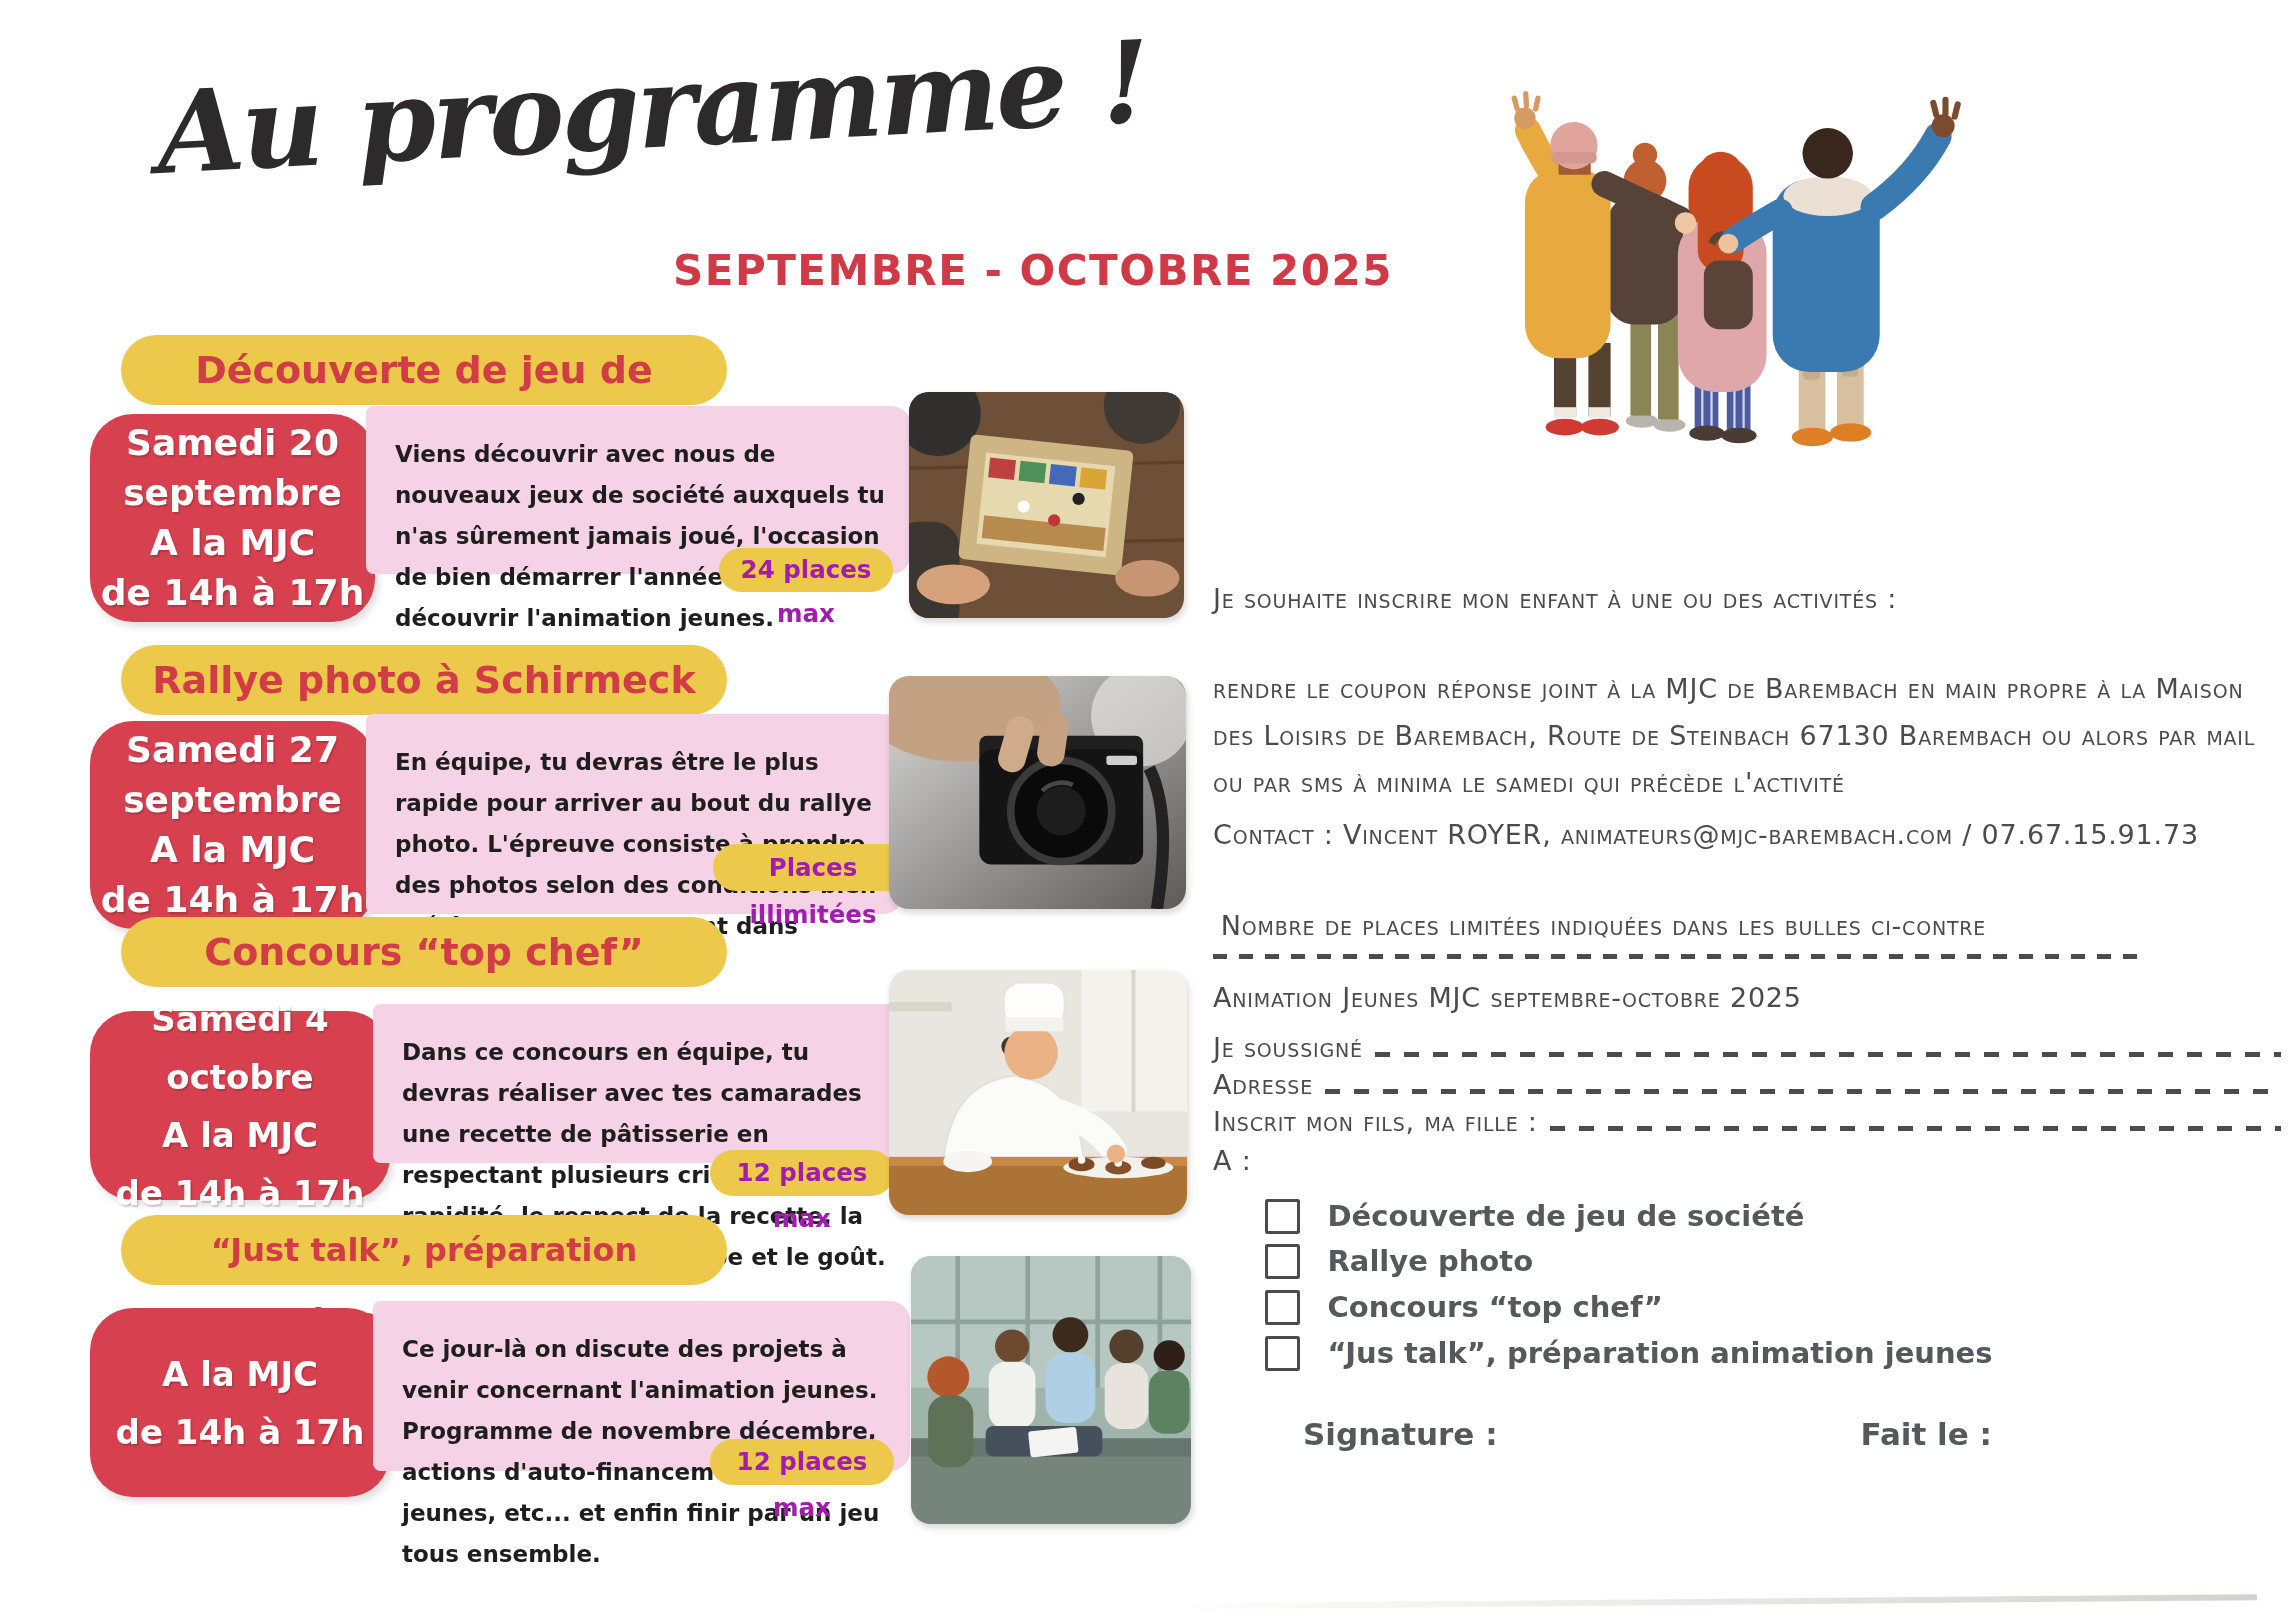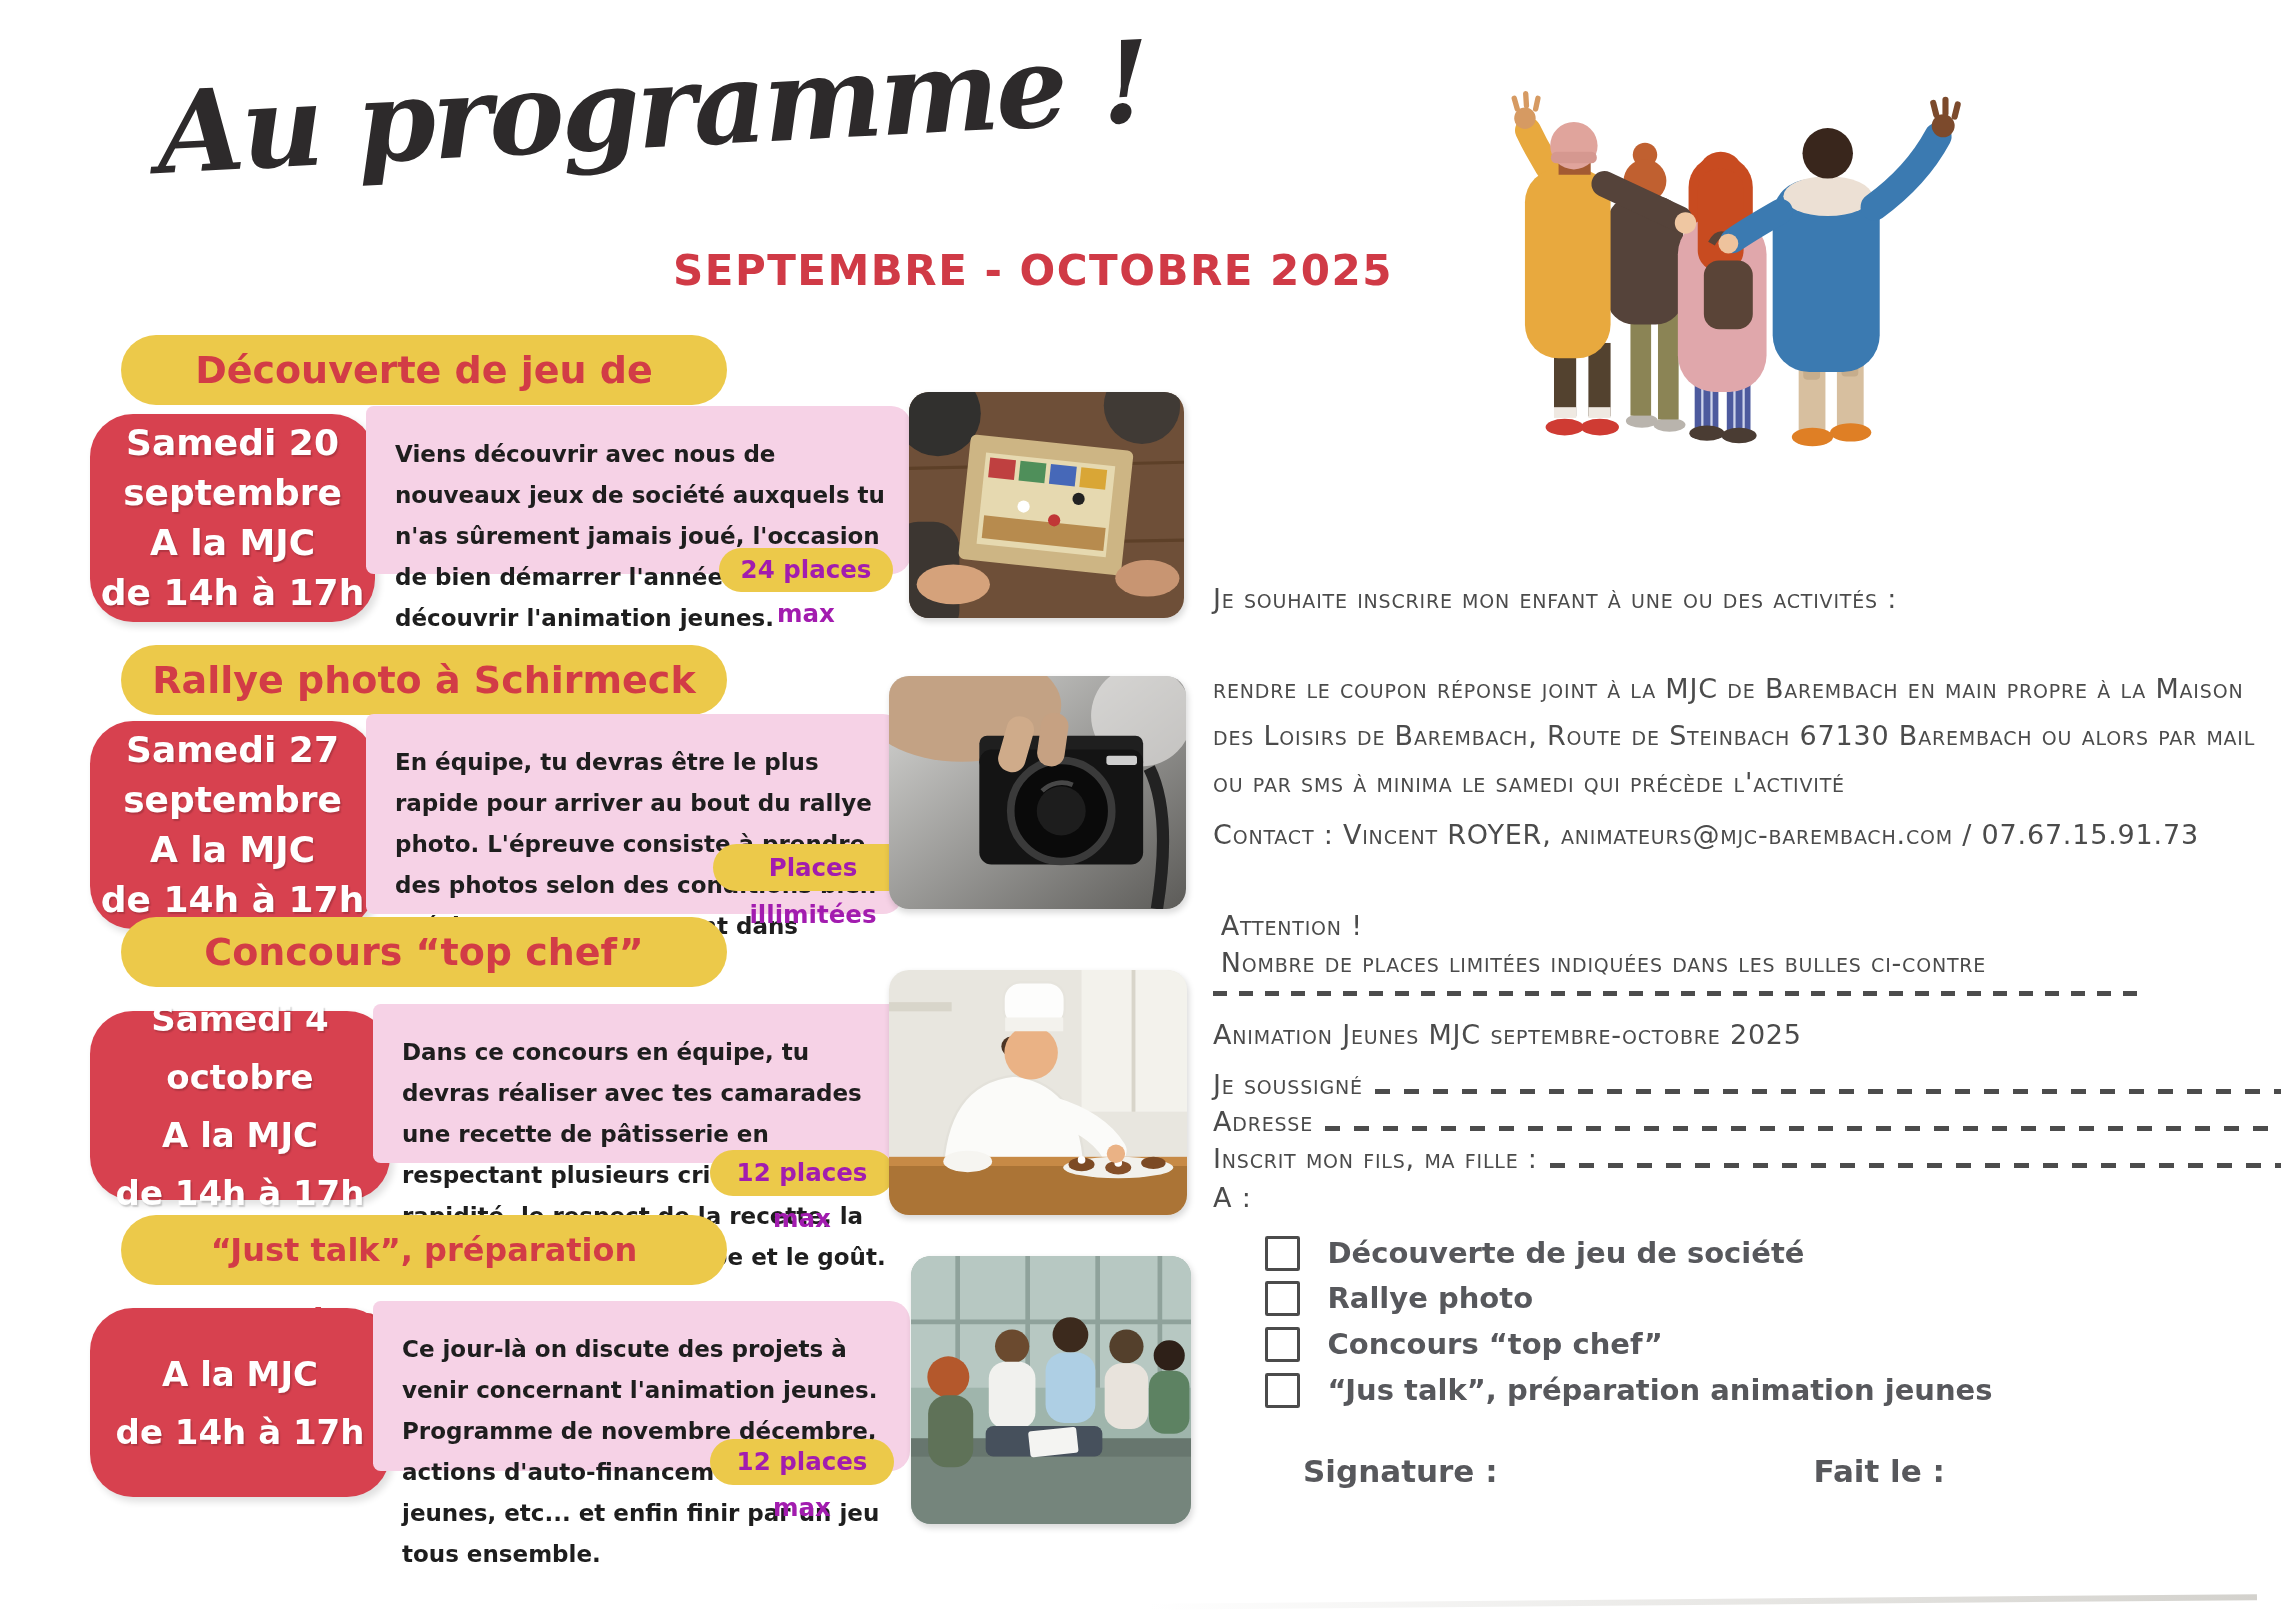--- a/index.html
+++ b/index.html
@@ -80,21 +80,21 @@
     background:repeating-linear-gradient(90deg,#4c4c4c 0 15.3px,transparent 15.3px 29px);}
   .to-label{margin-top:3.1px !important;line-height:37px !important;}
 
   .check-list{margin:20px 0 0 52px;font-variant:normal;}
   .check-row{display:flex;align-items:center;height:35px;margin-bottom:10.7px;}
   .checkbox{width:29px;height:29px;border:3.8px solid #4b4b4b;border-radius:2.3px;
     background:#fff;flex:0 0 auto;}
   .check-label{margin-left:27.5px;font-weight:bold;font-size:29px;color:#57585c;
     letter-spacing:0;white-space:nowrap;}
 
-  .sign-row{display:flex;margin:40px 0 0 90px;font-variant:normal;}
+  .sign-row{display:flex;margin:40px 0 0 90px;font-variant:normal;gap:47px;}
   .sign-row span{font-weight:bold;font-size:31px;color:#57585c;letter-spacing:0;}
   .sign-row .fait{margin-left:316px;}
 
   .scan-edge{position:absolute;left:1148px;top:1599px;width:1109px;height:6.1px;
     background:linear-gradient(90deg,rgba(200,198,192,0),rgba(200,198,192,.8));
     transform:rotate(-0.5deg);}
 </style>
 </head>
 <body>
 
@@ -304,21 +304,20 @@
       <circle cx="258" cy="183" r="14" fill="#efc7a2"></circle>
       <path d="M382,168 Q340,192 320,206" stroke="#3b7ab1" stroke-width="33" stroke-linecap="round"></path>
       <circle cx="314" cy="210" r="13" fill="#eec39d"></circle>
     </svg>
   </div>
 
   <div class="right-col">
     <p class="intro">Je souhaite inscrire mon enfant à une ou des activités :</p>
     <p class="instructions">rendre le coupon réponse joint à la MJC de Barembach en main propre à la Maison des Loisirs de Barembach, Route de Steinbach 67130 Barembach ou alors par mail ou par sms à minima le samedi qui précède l'activité</p>
     <p class="contact-line">Contact : Vincent ROYER, animateurs@mjc-barembach.com / 07.67.15.91.73</p>
-    <p class="attn-title">Attention !</p>
     <p class="attn-l1">Nombre de places limitées indiquées dans les bulles ci-contre</p>
 
     <div class="dash-sep"></div>
 
     <p class="coupon-header">Animation Jeunes MJC septembre-octobre 2025</p>
 
     <div class="field-row">
       <span class="lbl">Je soussigné</span>
       <span class="dash-fill"></span>
     </div>

